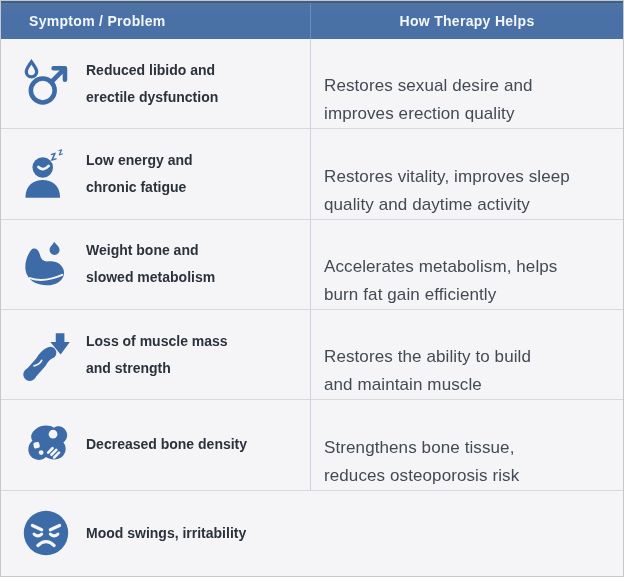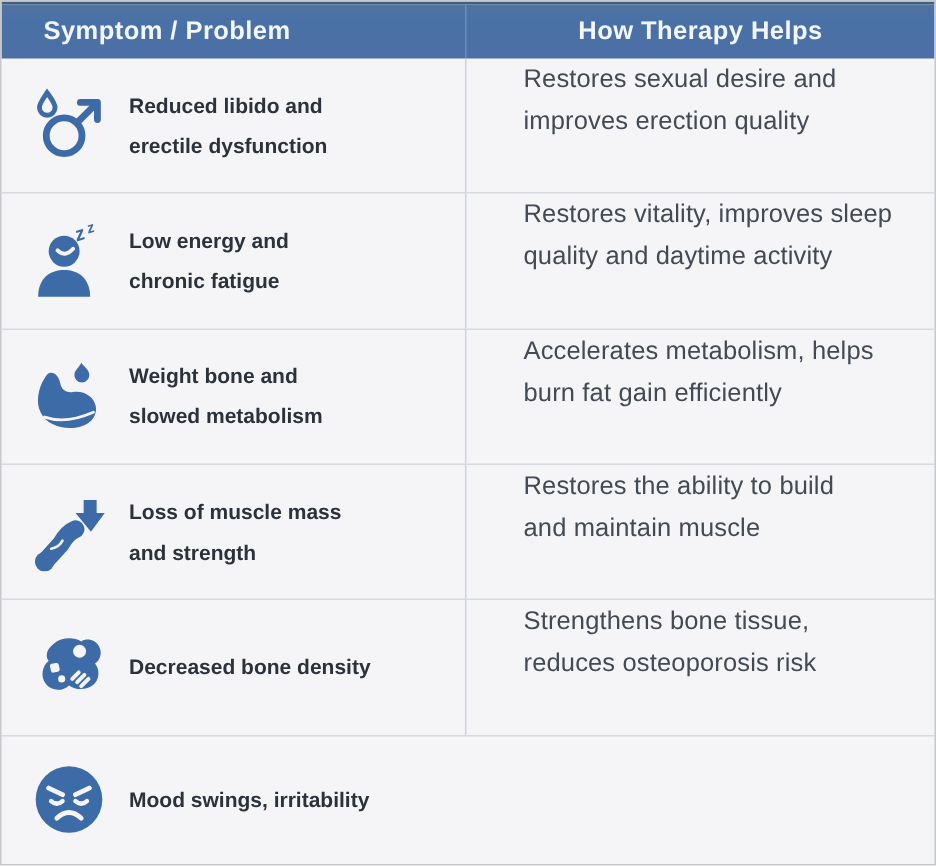--- a/index.html
+++ b/index.html
@@ -13,21 +13,21 @@
     overflow: hidden;
   }
   .header {
     height: 38px; flex: 0 0 38px;
     background: linear-gradient(180deg, #50749f 0%, #4a71a7 30%, #4a70a5 100%);
     display: grid; grid-template-columns: 309px 1fr;
     border-top: 2px solid #3f5e85;
   }
   .header-cell {
     display: flex; align-items: center;
-    color: #f3f7fb; font-size: 17px; font-weight: 600;
+    color: #f3f7fb; font-size: 14px; font-weight: 600;
     letter-spacing: 0.3px;
   }
   .header-cell.left { padding-left: 28px; }
   .header-cell.right { justify-content: center; border-left: 1px solid #6e8cba; }
   .row {
     flex: 1 1 auto;
     display: grid; grid-template-columns: 309px 1fr;
   }
   .row + .row { border-top: 1px solid #d8d9de; }
   .cell-symptom {
@@ -38,22 +38,22 @@
     width: 58px; flex: 0 0 58px;
     display: flex; align-items: center; justify-content: center;
   }
   .icon-box svg { width: 52px; height: 52px; display: block; }
   .symptom-text {
     margin-left: 11px;
     font-size: 14px; font-weight: 700; color: #2b323c;
     line-height: 27px; white-space: pre-line;
   }
   .cell-therapy {
-    display: flex; align-items: flex-start;
-    padding-left: 38px;
+    display: flex; align-items: flex-end;
+    padding-left: 13px;
     border-left: 1px solid #c9d3e1;
   }
   .therapy-text {
     font-size: 17px; font-weight: 400; color: #434a54;
     line-height: 28px; white-space: pre-line; letter-spacing: 0.1px;
   }
 </style>
 </head>
 <body>
 

